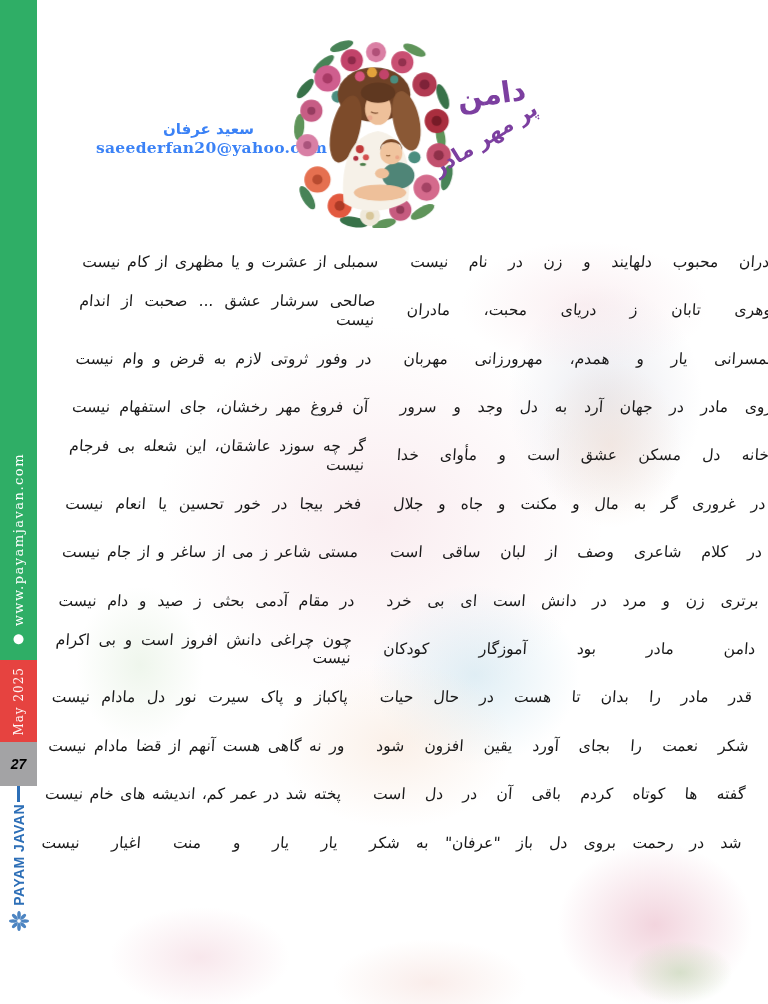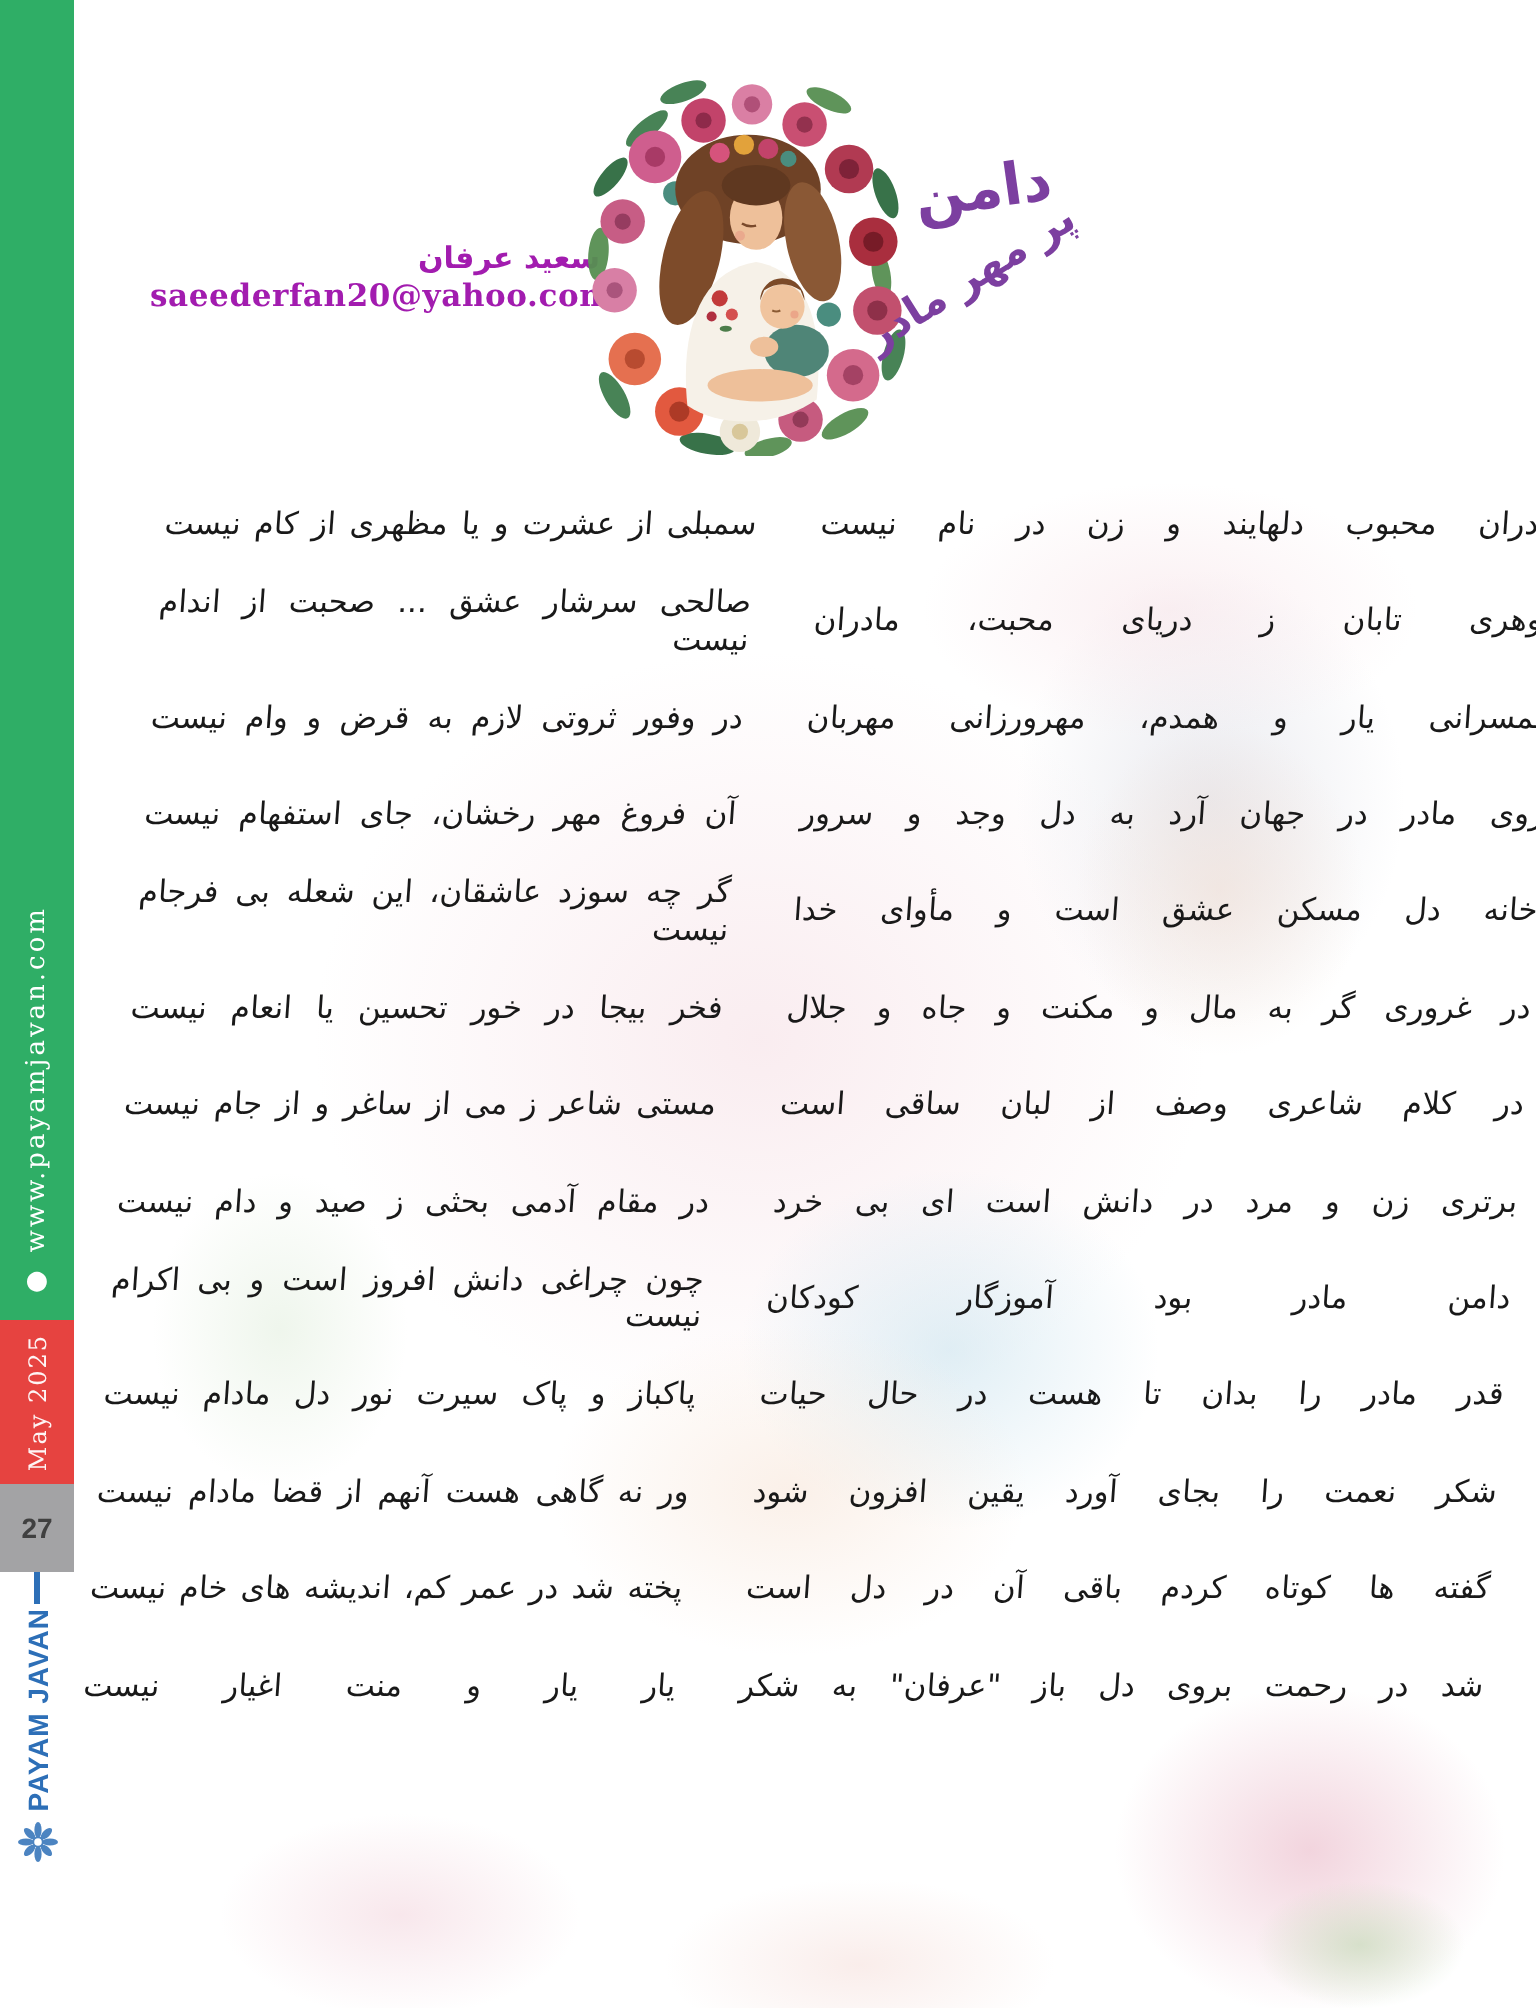--- a/index.html
+++ b/index.html
@@ -23,28 +23,28 @@
 
   
   .bar{position:absolute;left:0;width:37px;display:flex;align-items:center;}
   .bar-green{top:0;height:660px;background:#2fae66;justify-content:center;}
   .bar-red{top:660px;height:82px;background:#e64340;justify-content:center;}
   .bar-gray{top:742px;height:44px;background:#a3a3a5;justify-content:center;}
   .vtext{writing-mode:vertical-rl;transform:rotate(180deg);white-space:nowrap;}
   .site-text{position:absolute;left:0;bottom:12px;width:37px;display:flex;justify-content:center;
     color:#ffffff;font-family:"DejaVu Serif",serif;font-size:13px;letter-spacing:1.5px;}
   .date-text{color:rgba(255,255,255,.95);font-family:"DejaVu Serif",serif;font-size:12px;letter-spacing:1px;}
-  .pageno{color:#404040;font-size:14px;font-weight:bold;font-family:"Liberation Sans",sans-serif;}
+  .pageno{color:#000000;font-size:14px;font-weight:bold;font-family:"Liberation Sans",sans-serif;font-style:italic;}
   .brand{position:absolute;left:0;top:786px;width:37px;display:flex;flex-direction:column;align-items:center;}
   .brand-line{width:2.5px;height:16px;background:#2d6fb7;margin-bottom:2px;}
   .brand-text{color:#2d6fb7;font-weight:bold;font-size:14px;font-family:"Liberation Sans",sans-serif;letter-spacing:.5px;}
   .brand-logo{margin-top:4px;}
 
   
-  .author-block{position:absolute;left:75px;top:120px;width:225px;color:#a21caf;}
+  .author-block{position:absolute;left:96px;top:120px;width:225px;text-align:center;color:#3b82f6;}
   .author-name{font-size:15px;font-weight:bold;direction:rtl;}
   .author-email{font-size:15.5px;font-weight:bold;font-family:"DejaVu Serif",serif;letter-spacing:.3px;}
   .illus{position:absolute;left:293px;top:36px;}
   .title1{position:absolute;left:446px;top:78px;width:80px;color:#7c3fa0;font-weight:bold;
     font-size:29px;direction:rtl;transform:rotate(-8deg);}
   .title2{position:absolute;left:420px;top:128px;width:125px;color:#7c3fa0;font-weight:bold;
     font-size:21px;direction:rtl;transform:rotate(-32deg);transform-origin:center;}
 
   
   .poem{position:absolute;left:62px;top:238px;width:700px;transform:skewX(-4deg);}

